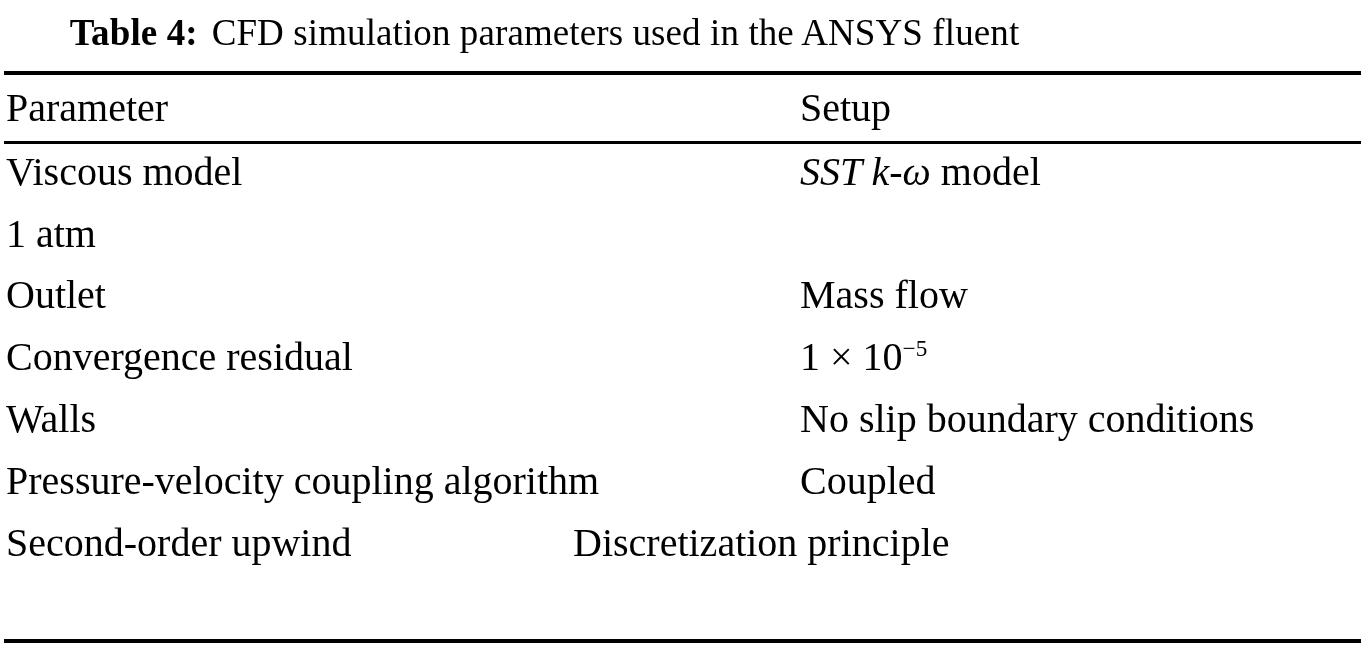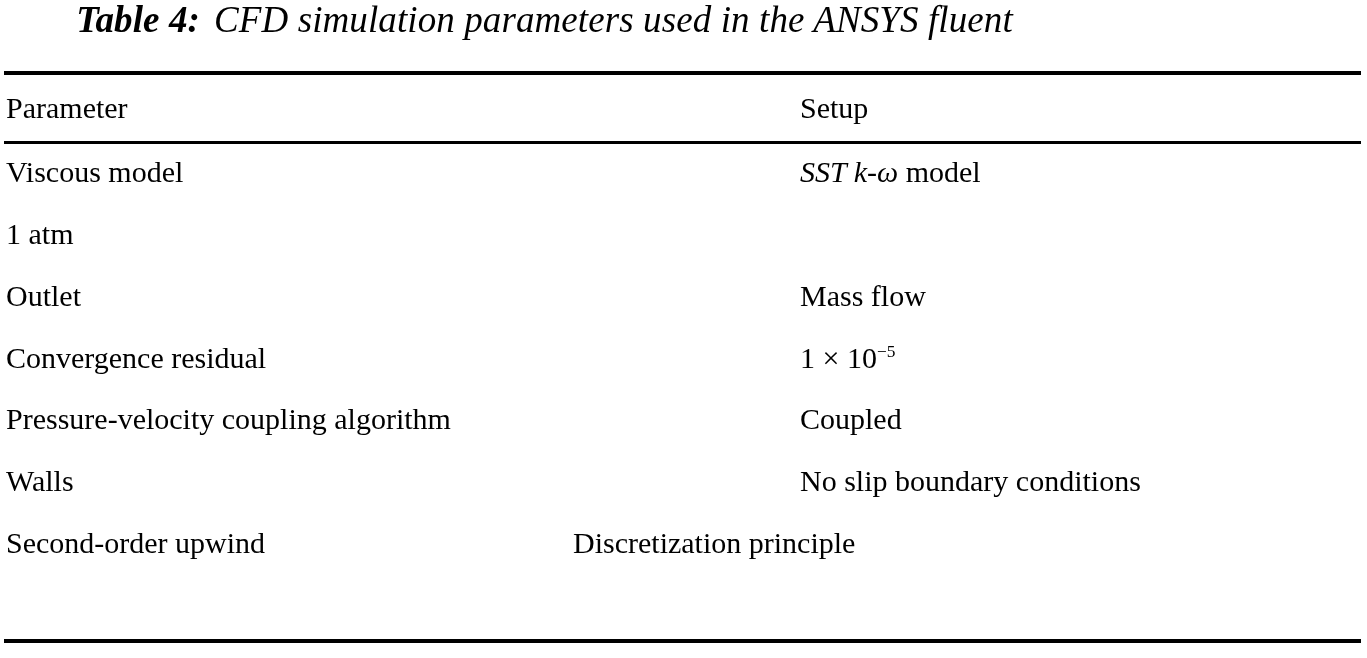--- a/index.html
+++ b/index.html
@@ -22,27 +22,26 @@
   }
 
   
   .caption {
     position: absolute;
     left: 0;
     top: 0;
     width: 1089px;
     height: 66px;
     display: flex;
-    align-items: flex-start;
+    align-items: center;
     justify-content: center;
     white-space: nowrap;
     font-size: 37px;
     line-height: 1.1;
     letter-spacing: 0.1px;
-    font-style: italic;
   }
   .caption-label {
     font-weight: bold;
     margin-right: 14px;
   }
   .caption-text {
     font-weight: normal;
   }
 
   
@@ -67,21 +66,21 @@
     display: flex;
     align-items: center;
     height: 61.8px;
     padding-left: 6px;
     box-sizing: border-box;
   }
   .row.header-row {
     height: 66px;
   }
   .cell {
-    font-size: 30px;
+    font-size: 40px;
     line-height: 1.05;
     white-space: nowrap;
   }
   .col-param {
     width: 794px;
     flex: 0 0 794px;
   }
   .col-setup {
     flex: 1 1 auto;
   }
@@ -130,26 +129,26 @@
         </div>
         <div class="row">
           <div class="cell col-param">Outlet</div>
           <div class="cell col-setup">Mass flow</div>
         </div>
         <div class="row">
           <div class="cell col-param">Convergence residual</div>
           <div class="cell col-setup">1 <span class="times">×</span> 10<sup>−5</sup></div>
         </div>
         <div class="row">
+          <div class="cell col-param">Walls</div>
+          <div class="cell col-setup">No slip boundary conditions</div>
+        </div>
+        <div class="row">
           <div class="cell col-param">Pressure-velocity coupling algorithm</div>
           <div class="cell col-setup">Coupled</div>
-        </div>
-        <div class="row">
-          <div class="cell col-param">Walls</div>
-          <div class="cell col-setup">No slip boundary conditions</div>
         </div>
         <div class="row">
           <div class="cell col-setup">Second-order upwind</div>
           <div class="cell col-param">Discretization principle</div>
         </div>
       </div>
 
   </div>
 </div>
 

